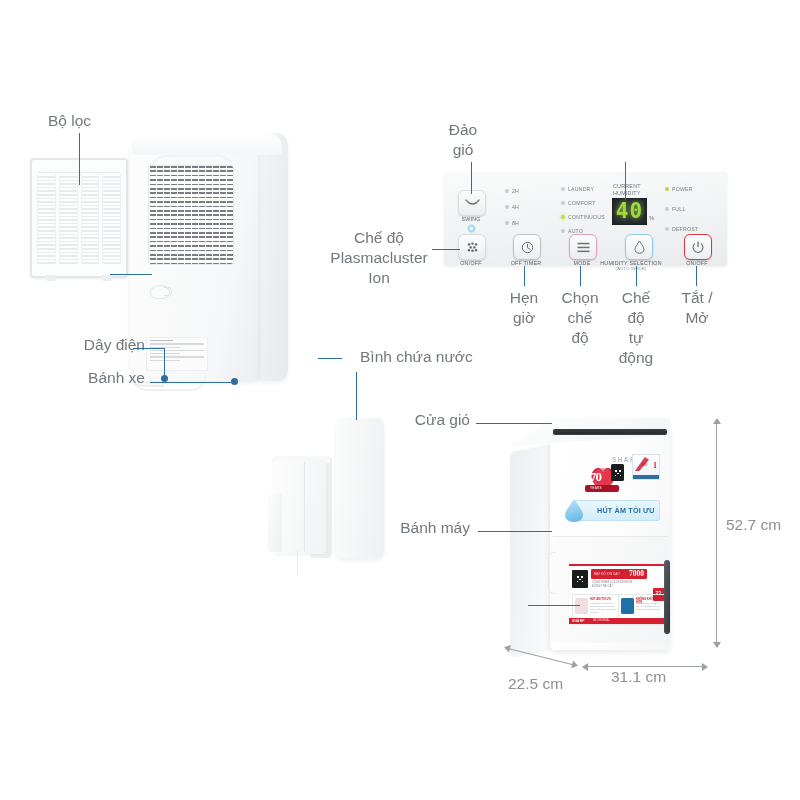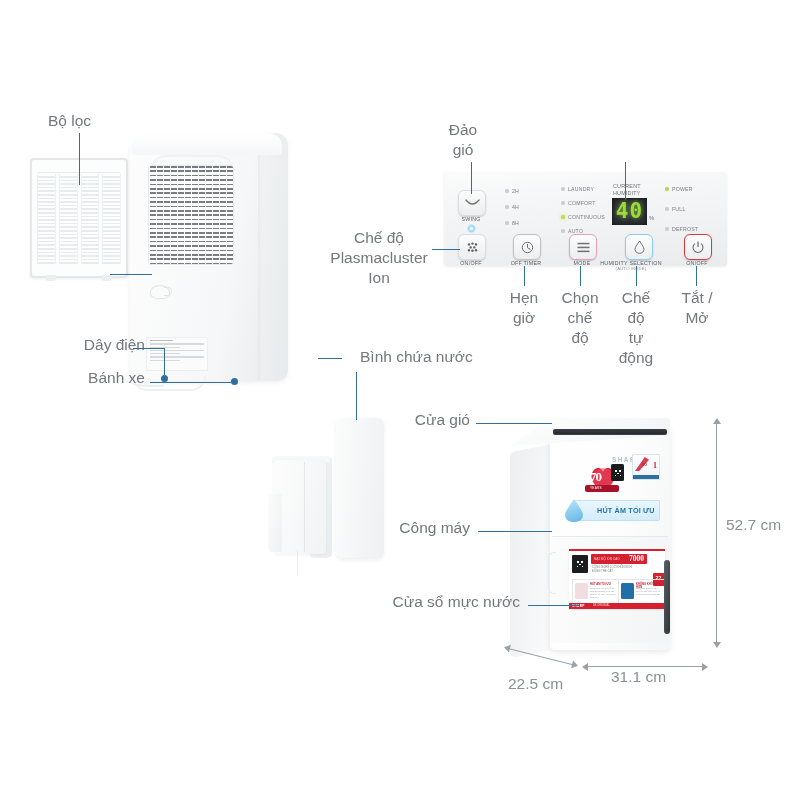--- a/index.html
+++ b/index.html
@@ -126,21 +126,21 @@
   .hut{position:absolute;left:66px;top:88px;width:84px;height:19px;
       background:linear-gradient(180deg,#eaf6fd,#d4ecfa);border:.7px solid #bfe1f4;border-radius:2px;}
   .hut-t{position:absolute;left:22px;top:4.5px;font-size:7.2px;font-weight:bold;color:#1f6fa8;letter-spacing:.2px;}
   .drop{position:absolute;left:-10px;top:-2px;width:18px;height:23px;
       background:linear-gradient(160deg,#bfe6fa,#5fb6e6);
       clip-path:path("M9 0 C 14 8, 18 12, 18 16 C 18 20.5, 14 23, 9 23 C 4 23, 0 20.5, 0 16 C 0 12, 4 8, 9 0 Z");}
   .p-tankline{position:absolute;left:44px;top:124px;width:116px;height:1px;background:#e7e9eb;}
   .p-tankbody{position:absolute;left:43px;top:125px;width:118px;height:106px;
       background:linear-gradient(100deg,#fcfcfc,#f3f4f5);border-radius:7px 2px 3px 4px;}
   .p-tankgrip{position:absolute;left:40px;top:140px;width:7px;height:40px;border:1.3px solid #e7eaec;border-right:none;border-radius:6px 0 0 6px;}
-  .p-label{position:absolute;left:61px;top:137px;width:96px;height:56px;background:#ffffff;
+  .p-label{position:absolute;left:61px;top:152px;width:96px;height:56px;background:#ffffff;
       border-top:2.4px solid #d4202f;border-bottom:2.4px solid #d4202f;box-shadow:0 1px 2px rgba(0,0,0,.07);}
   .lb-pcbox{position:absolute;left:3px;top:4px;width:16px;height:18px;background:#1b1c1e;border-radius:1px;
       display:flex;align-items:center;justify-content:center;}
   .lb-7000{position:absolute;left:22px;top:3px;width:56px;height:10px;background:#d4202f;border-radius:1px;}
   .lb-7000 span{position:absolute;right:3px;top:.4px;font-size:7.5px;font-weight:bold;color:#fff;font-family:"Liberation Serif",serif;}
   .lb-7000 em{position:absolute;left:3px;top:3.4px;font-size:2.9px;font-style:normal;color:#ffd7db;letter-spacing:.1px;}
   .lb-sub{position:absolute;left:23px;top:15px;font-size:2.8px;color:#7d8184;line-height:3.4px;width:54px;}
   .lb-tag{position:absolute;right:0;top:22px;width:12px;height:13px;background:#d4202f;border-radius:1px 0 0 1px;}
   .lb-tag b{position:absolute;left:2.5px;top:2px;font-size:5px;color:#fff;}
   .lb-cell{position:absolute;top:28px;width:45px;height:25px;border:.6px solid #e4e6e8;}
@@ -401,24 +401,23 @@
         <b>SHARP</b>
         <i>BE ORIGINAL.</i>
       </div>
     </div>
     <div class="p-strip"></div>
   </div>
 
   <div class="lbl r" style="left:380px;top:410px;width:90px;">Cửa gió</div>
   <div class="ln h" style="left:476px;top:423px;width:76px;"></div>
 
-  <div class="lbl r" style="left:370px;top:518px;width:100px;">Công máy</div>
+  <div class="lbl r" style="left:370px;top:518px;width:100px;">Bánh máy</div>
   <div class="ln h" style="left:478px;top:531px;width:74px;"></div>
 
-  <div class="lbl r" style="left:330px;top:592px;width:190px;">Cửa sổ mực nước</div>
   <div class="ln h" style="left:528px;top:605px;width:52px;"></div>
 
   <div class="dim v" style="left:716px;top:424px;height:218px;"></div>
   <div class="arw up" style="left:713px;top:418px;"></div>
   <div class="arw dn" style="left:713px;top:642px;"></div>
   <div class="dimtxt" style="left:726px;top:516px;">52.7 cm</div>
 
   <div class="dim h" style="left:508px;top:648px;width:68px;transform:rotate(14deg);transform-origin:left center;"></div>
   <div class="arw lf" style="left:504px;top:644px;transform:rotate(14deg);"></div>
   <div class="arw rt" style="left:572px;top:661px;transform:rotate(14deg);"></div>

